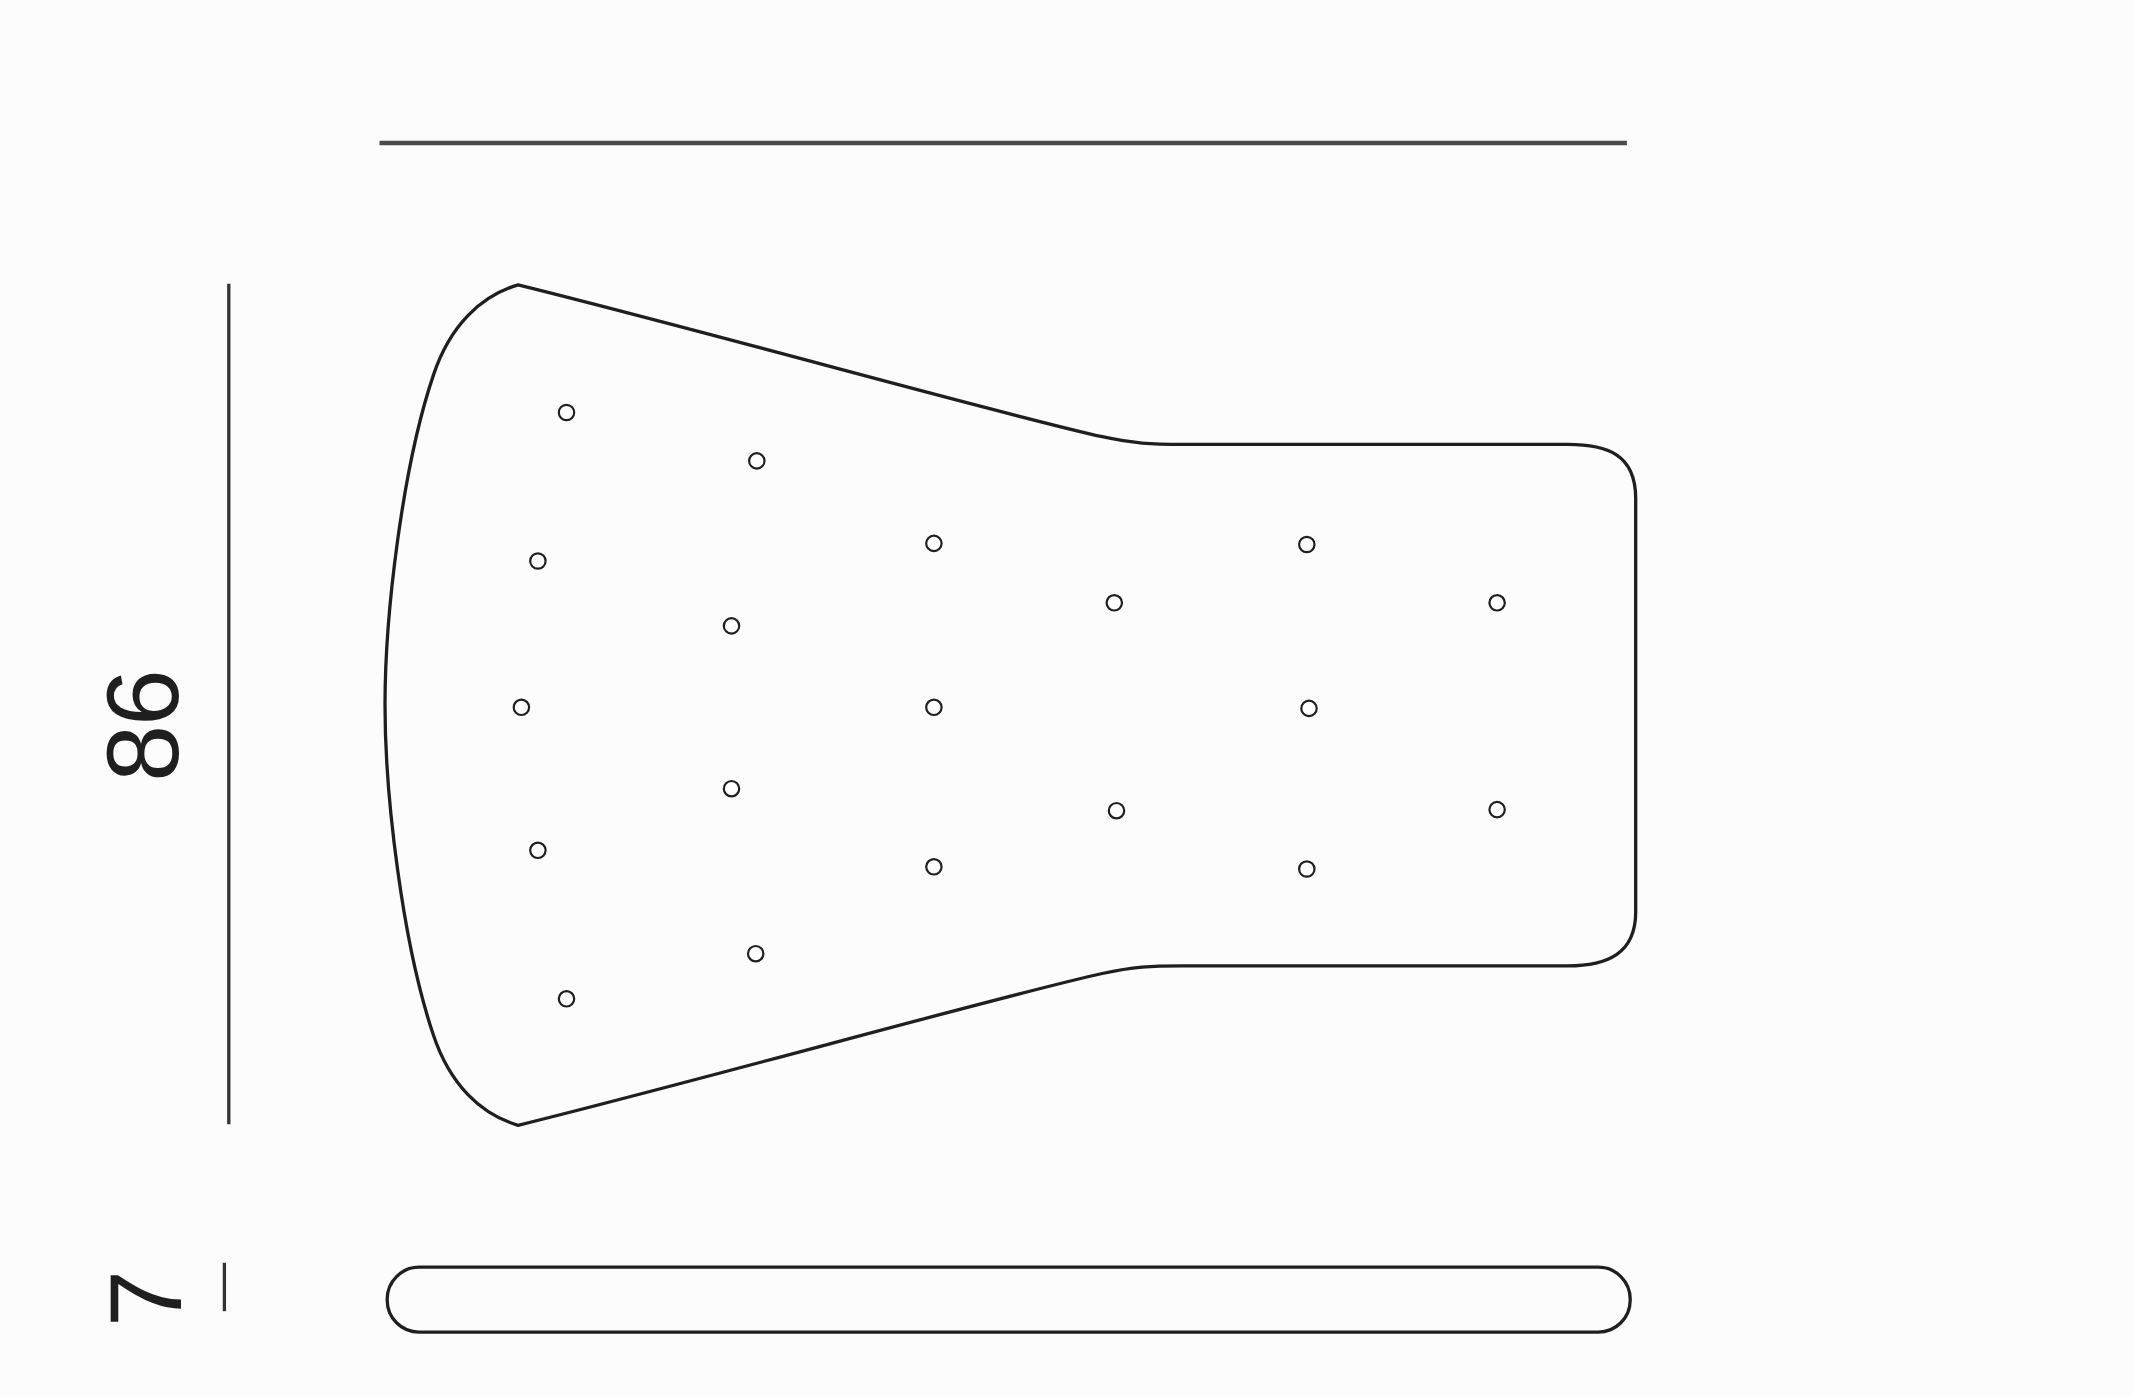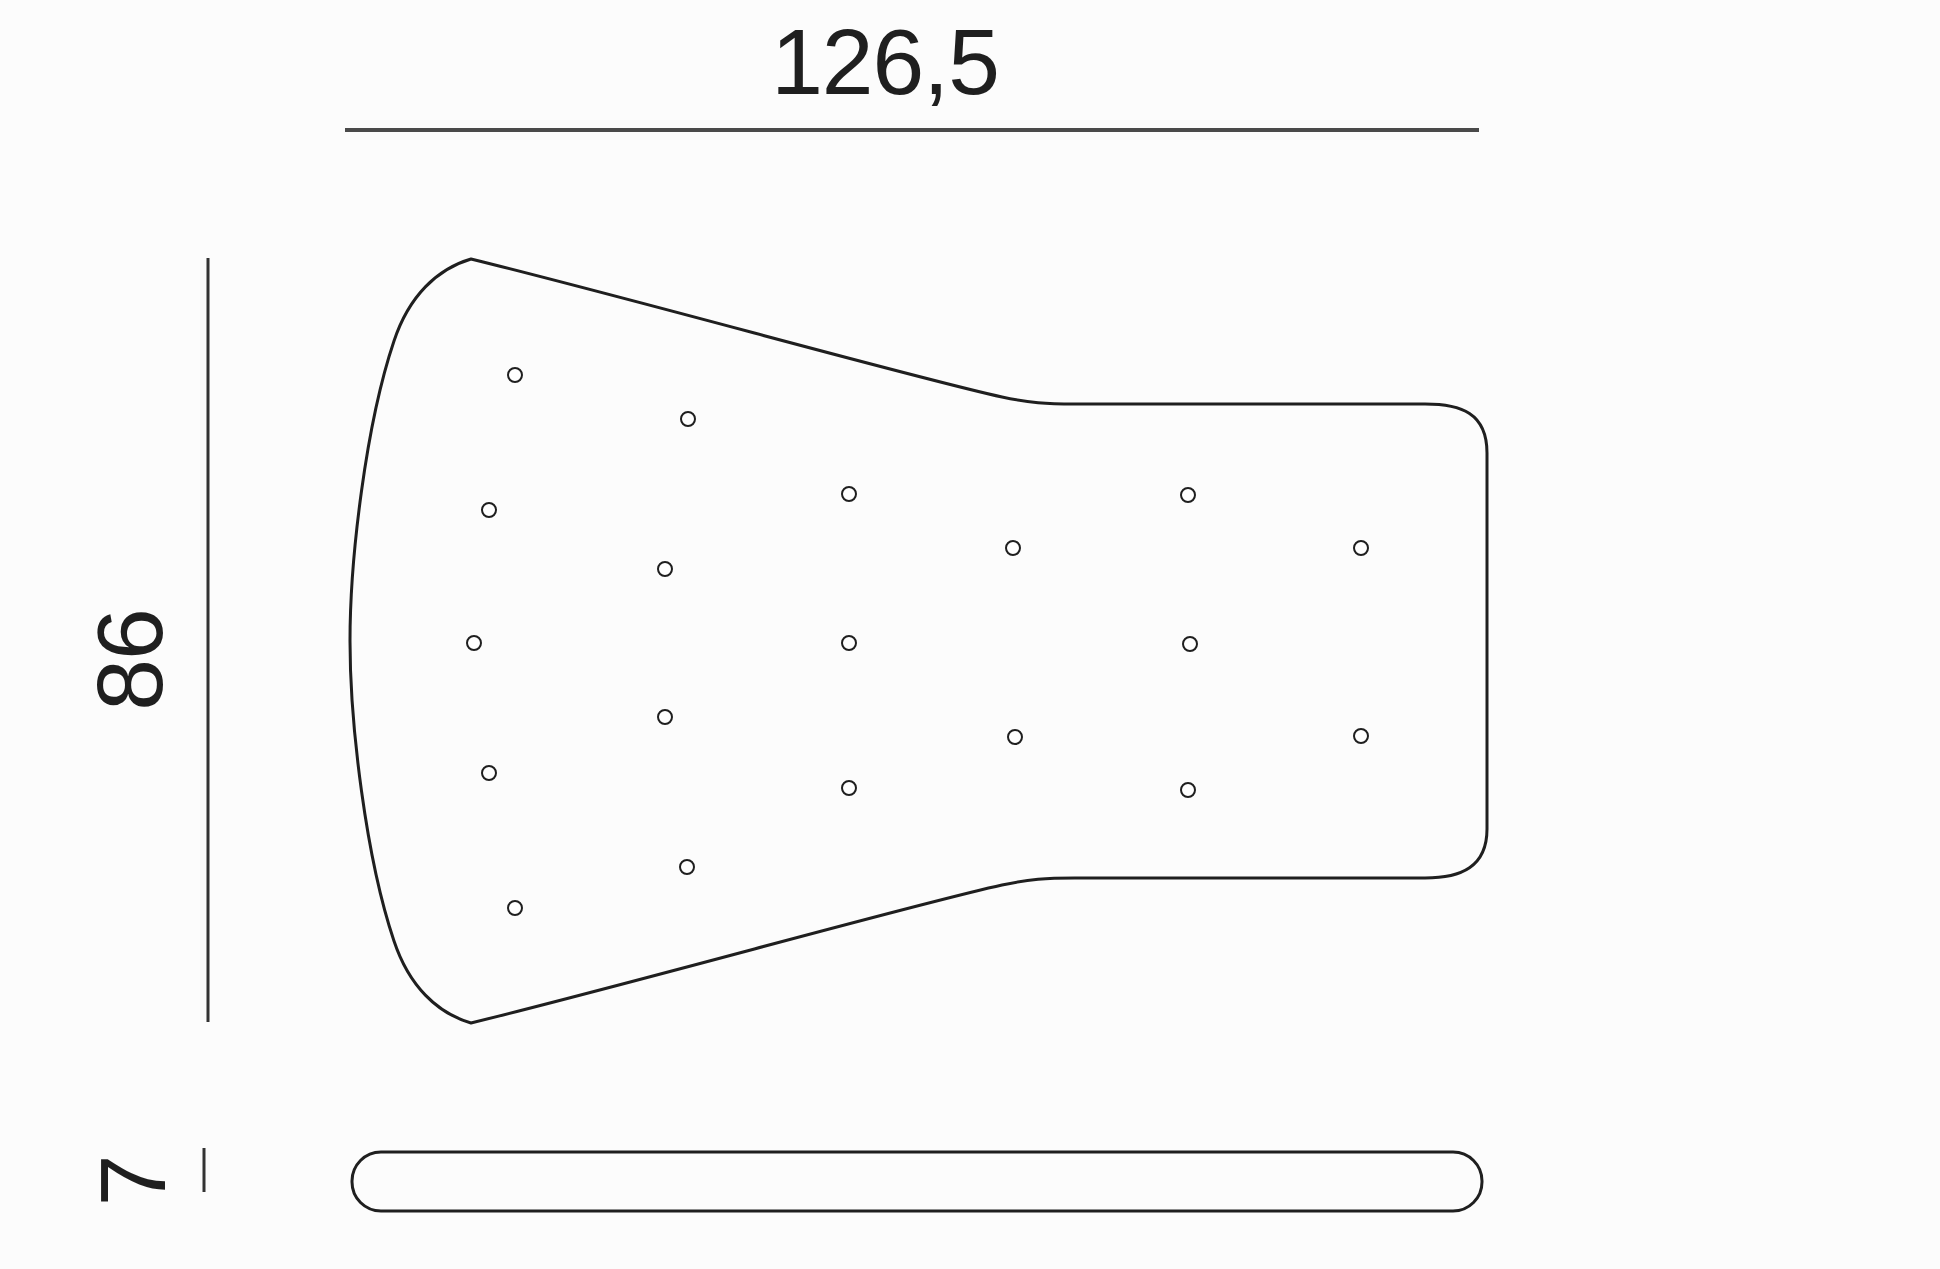--- a/index.html
+++ b/index.html
@@ -48,21 +48,20 @@
   .dim-label-thickness {
     left: 133px;
     top: 1181px;
   }
 </style>
 </head>
 <body style="background: rgb(252, 252, 252);">
 
 <div class="stage">
 
-  <div class="dim-label dim-label-top" style="color: rgb(31, 31, 31);">126,5</div>
 
   <div class="dim-label dim-label-rotated dim-label-height" style="color: rgb(31, 31, 31);">86</div>
 
   <div class="dim-label dim-label-rotated dim-label-thickness" style="color: rgb(31, 31, 31);">7</div>
 
   <svg class="drawing-svg" viewBox="0 0 1940 1269" xmlns="http://www.w3.org/2000/svg">
 
     <line x1="345" y1="130" x2="1479" y2="130" stroke-width="4" stroke-linecap="butt" stroke="#4a4a4a"></line>
 
     <line x1="208" y1="258" x2="208" y2="1022" stroke-width="3" stroke-linecap="butt" stroke="#333333"></line>

